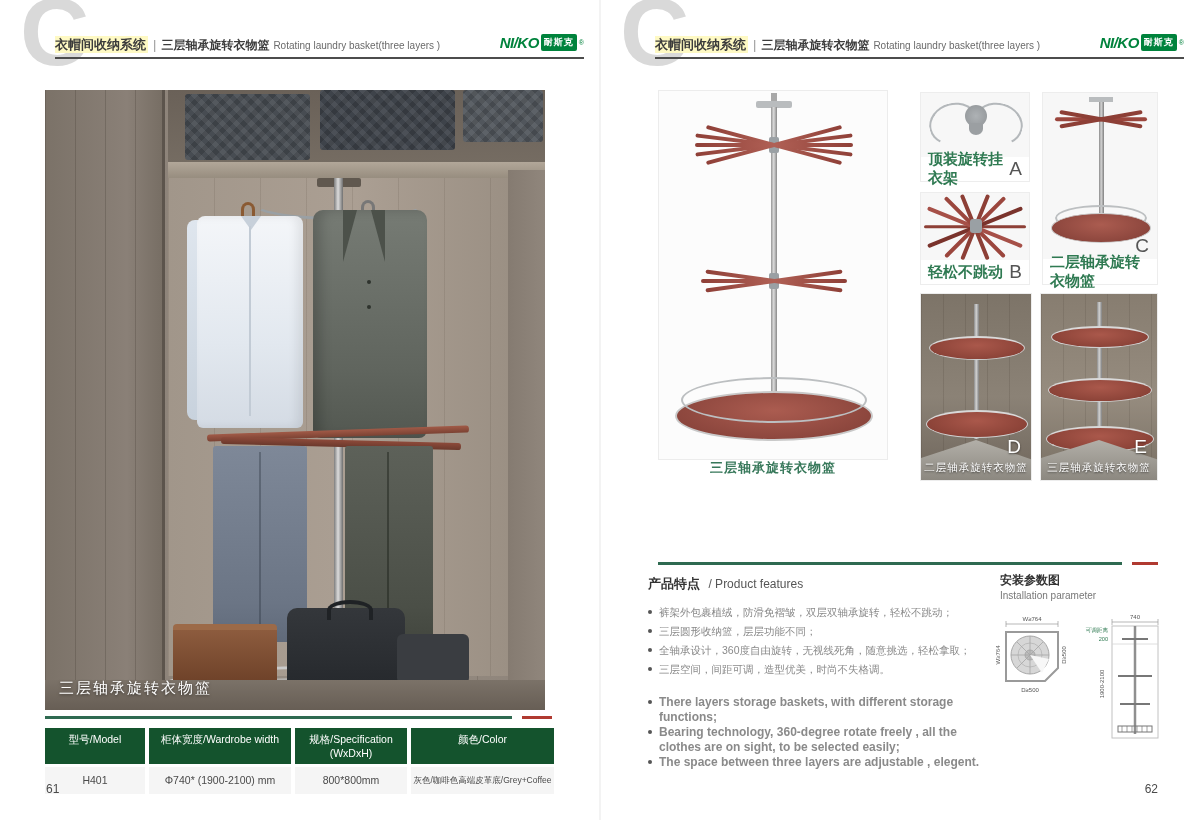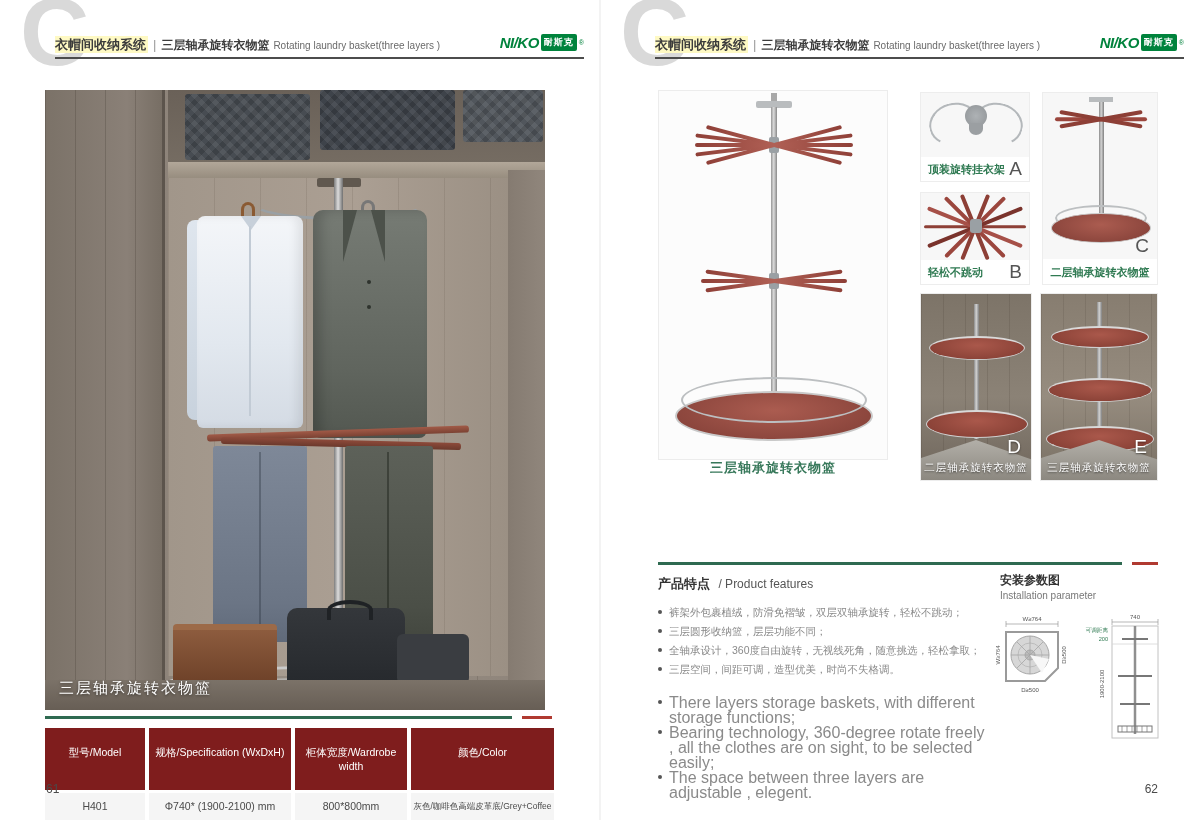--- a/index.html
+++ b/index.html
@@ -70,21 +70,21 @@
   .box2{position:absolute;left:352px;top:544px;width:72px;height:50px;background:#3a3d41;border-radius:6px;}
   .base-rim{position:absolute;left:118px;top:576px;width:302px;height:40px;border:3px solid #c9c9c9;border-radius:50%;}
   .base-tray{position:absolute;left:124px;top:588px;width:290px;height:32px;background:linear-gradient(#b5b2ae,#8c8984);border-radius:50%;}
   .plinth{position:absolute;left:0;bottom:0;width:100%;height:30px;background:linear-gradient(#7b7268,#675e55);}
   .photo-caption{position:absolute;left:14px;bottom:12px;color:#fff;font-size:15px;letter-spacing:2px;text-shadow:0 1px 3px rgba(0,0,0,.55);z-index:3;}
 
   
   .accent-green{position:absolute;height:3px;background:#2f6a51;}
   .accent-red{position:absolute;height:3px;background:#b03a31;}
   .spec-table{position:absolute;left:45px;top:728px;width:513px;display:grid;grid-template-columns:100px 142px 112px 143px;column-gap:4px;row-gap:3px;}
-  .th{background:#7f1d1d;color:#fff;font-size:10.5px;text-align:center;padding:18px 2px;}
+  .th{background:#14532d;color:#fff;font-size:10.5px;text-align:center;padding:5px 2px;}
   .td{background:#f5f5f5;color:#4a4a4a;font-size:10.5px;text-align:center;padding:7px 2px;}
   .td.small{font-size:8.5px;padding-top:8px;}
   .pnum{position:absolute;bottom:24px;font-size:12px;color:#4a4a4a;}
   .pnum.l{left:46px;}
   .pnum.r{right:42px;}
 
   
   .main-card{position:absolute;left:58px;top:90px;width:230px;height:370px;background:#fcfcfc;border:1px solid #ececec;}
   .m-pole{position:absolute;left:112px;top:16px;width:6px;height:314px;background:linear-gradient(90deg,#969696,#dadada 45%,#898989);}
   .m-cap{position:absolute;left:97px;top:10px;width:36px;height:7px;background:#b9bcbe;border-radius:2px;}
@@ -93,21 +93,21 @@
   .arm{position:absolute;left:50%;top:50%;width:158px;height:4px;border-radius:2px;background:linear-gradient(90deg,#8f4038,#b06055 50%,#8f4038);transform-origin:center;}
   .arms{position:absolute;left:115px;width:0;height:0;}
   .m-rail{position:absolute;left:22px;top:286px;width:186px;height:46px;border:2px solid #bcbfc1;border-radius:50%;}
   .m-base{position:absolute;left:16px;top:300px;width:198px;height:50px;border-radius:50%;background:radial-gradient(ellipse at 50% 38%,#ab5c50,#8c463d 72%);border:2px solid #c9c9c9;}
   .main-caption{position:absolute;left:58px;top:459px;width:230px;text-align:center;color:#37785a;font-size:13px;font-weight:bold;letter-spacing:1px;}
 
   
   .thumb{position:absolute;background:#fff;border:1px solid #ededed;}
   .timg{position:absolute;left:0;top:0;right:0;background:#f7f7f7;overflow:hidden;}
   .tlabel{position:absolute;left:0;right:0;bottom:0;height:24px;display:flex;align-items:center;justify-content:space-between;padding:0 7px;background:#fff;}
-  .tlabel .zh{color:#2f7a52;font-size:11px;font-weight:bold;}
+  .tlabel .zh{color:#2f7a52;font-size:15px;font-weight:bold;}
   .tlabel .letter{color:#555;font-size:19px;}
   .tlabel.center{justify-content:center;}
   .letter-in{position:absolute;font-size:19px;color:#555;}
   .letter-white{position:absolute;font-size:19px;color:#fff;text-shadow:0 1px 2px rgba(0,0,0,.5);}
   .label-white{position:absolute;left:0;right:0;bottom:5px;text-align:center;color:#fff;font-size:10.5px;letter-spacing:1px;text-shadow:0 1px 2px rgba(0,0,0,.6);}
   
   .tv-arc{position:absolute;border:2px solid #b4b8bb;border-radius:50%;border-bottom-color:transparent;}
   .tv-hub{position:absolute;left:44px;top:12px;width:22px;height:22px;background:radial-gradient(#aeb2b5,#8f9396);border-radius:50%;}
   .tv-cone{position:absolute;left:48px;top:30px;width:14px;height:12px;background:#9b9fa2;border-radius:0 0 50% 50%;}
   
@@ -117,27 +117,27 @@
      repeating-linear-gradient(90deg, rgba(60,50,40,.16) 0 1px, transparent 1px 22px),
      linear-gradient(180deg,#7d7468,#8b8276 55%,#6f665c);}
   .wardrobe.light{background:
      repeating-linear-gradient(90deg, rgba(60,50,40,.14) 0 1px, transparent 1px 22px),
      linear-gradient(180deg,#877d70,#968c7f 55%,#786f63);}
   .tier{position:absolute;height:24px;border-radius:50%;background:radial-gradient(ellipse at 50% 35%,#aa584b,#8a4237 75%);border:1px solid #cfcfcf;border-top:2px solid #d9d9d9;}
   .t-pole{position:absolute;width:5px;background:linear-gradient(90deg,#8b8b8b,#d2d2d2 45%,#7f7f7f);}
   .t-floor{position:absolute;left:0;right:0;bottom:0;height:40px;background:linear-gradient(#b2afa8,#8c8880);clip-path:polygon(0 45%,50% 0,100% 48%,100% 100%,0 100%);}
 
   
-  .features{position:absolute;left:58px;top:574px;width:335px;}
+  .features{position:absolute;left:48px;top:574px;width:335px;}
   .f-title-zh{font-weight:bold;font-size:13px;color:#333;}
   .f-title-en{font-size:12px;color:#555;margin-left:4px;}
   ul.feat{list-style:none;margin:10px 0 0;padding:0;}
   ul.feat li{display:flex;gap:7px;color:#8a8a8a;font-size:10.5px;line-height:19px;}
   ul.feat.en{margin-top:16px;}
-  ul.feat.en li{font-size:16px;line-height:15px;}
+  ul.feat.en li{font-size:12px;line-height:15px;font-weight:bold;}
   .dot{flex:0 0 auto;width:4px;height:4px;border-radius:50%;background:#555;margin-top:7px;}
   ul.feat.en .dot{margin-top:5px;}
 
   
   .install{position:absolute;left:400px;top:572px;width:165px;}
   .i-title-zh{font-weight:bold;font-size:12px;color:#333;}
   .i-title-en{font-size:10px;color:#777;margin-top:1px;}
   .install svg{position:absolute;left:-4px;top:40px;}
   .dim{font-size:6px;fill:#555;}
   .dim-green{font-size:5.6px;fill:#2f7a52;}
@@ -199,22 +199,22 @@
       <div class="box2"></div>
       <div class="plinth"></div>
       <div class="photo-caption">三层轴承旋转衣物篮</div>
     </div>
 
     <div class="accent-green" style="left:45px;top:716px;width:467px;"></div>
     <div class="accent-red" style="left:522px;top:716px;width:30px;"></div>
 
     <div class="spec-table">
       <div class="th">型号/Model</div>
+      <div class="th">柜体宽度/Wardrobe width</div>
       <div class="th">规格/Specification (WxDxH)</div>
-      <div class="th">柜体宽度/Wardrobe width</div>
       <div class="th">颜色/Color</div>
       <div class="td">H401</div>
       <div class="td">Φ740* (1900-2100) mm</div>
       <div class="td">800*800mm</div>
       <div class="td small">灰色/咖啡色高端皮革底/Grey+Coffee</div>
     </div>
 
     <div class="pnum l">61</div>
   </section>
 

